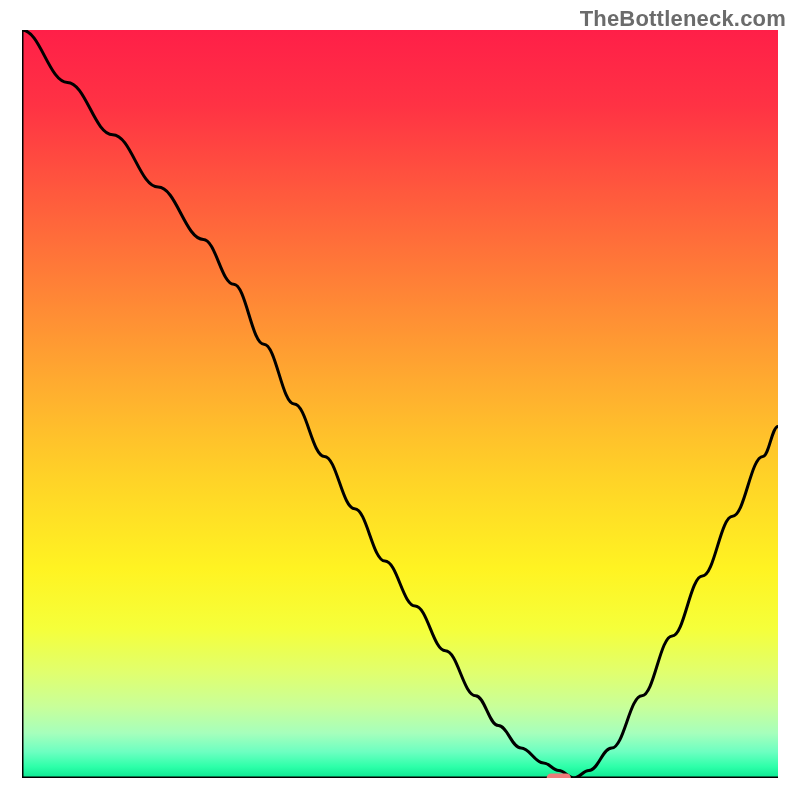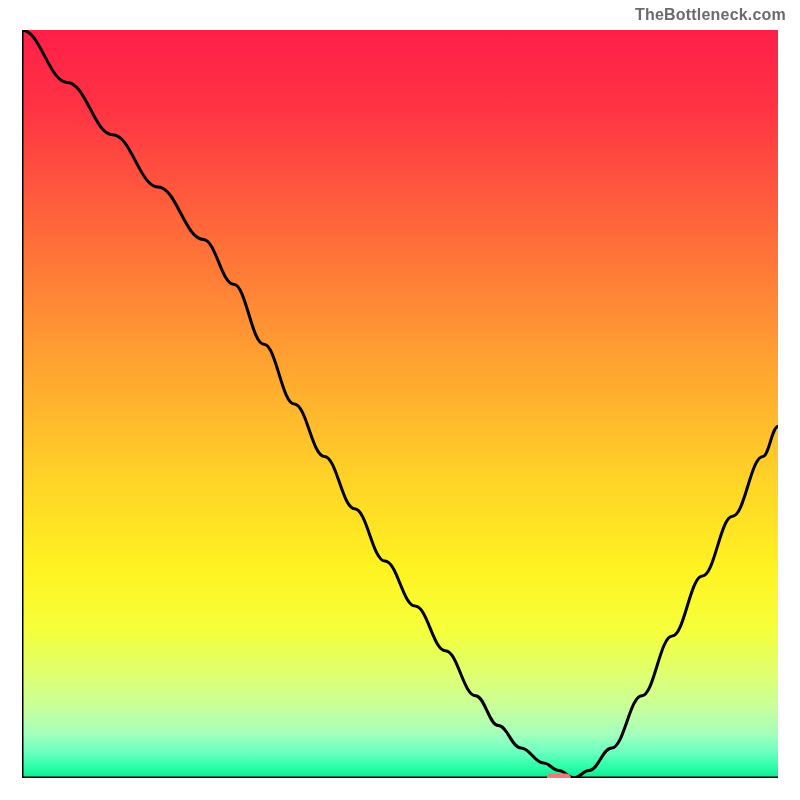--- a/index.html
+++ b/index.html
@@ -12,21 +12,21 @@
   }
   .container {
     position: relative;
     width: 800px;
     height: 800px;
   }
   .watermark {
     position: absolute;
     top: 6px;
     right: 14px;
-    font-size: 16px;
+    font-size: 22px;
     font-weight: 600;
     color: #6b6b6b;
     letter-spacing: 0.2px;
   }
   .plot {
     position: absolute;
     left: 22px;
     top: 30px;
     width: 756px;
     height: 748px;

